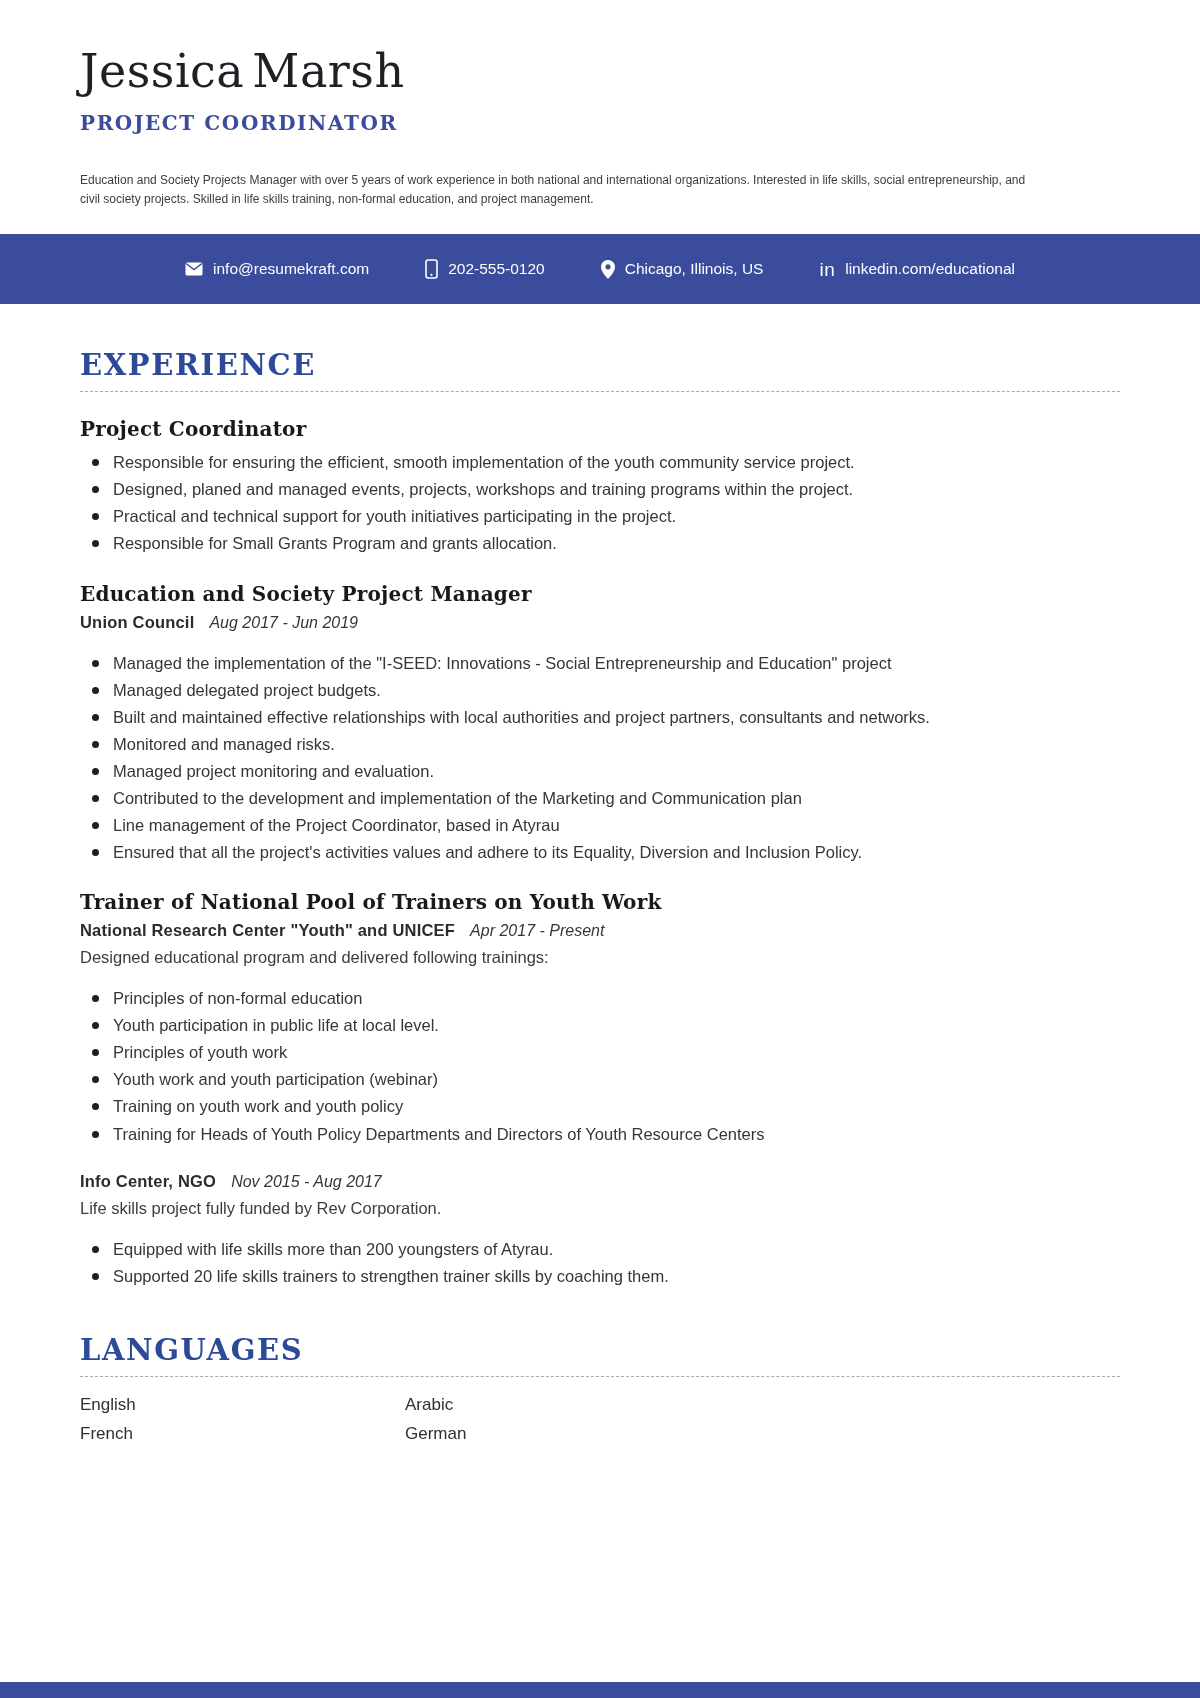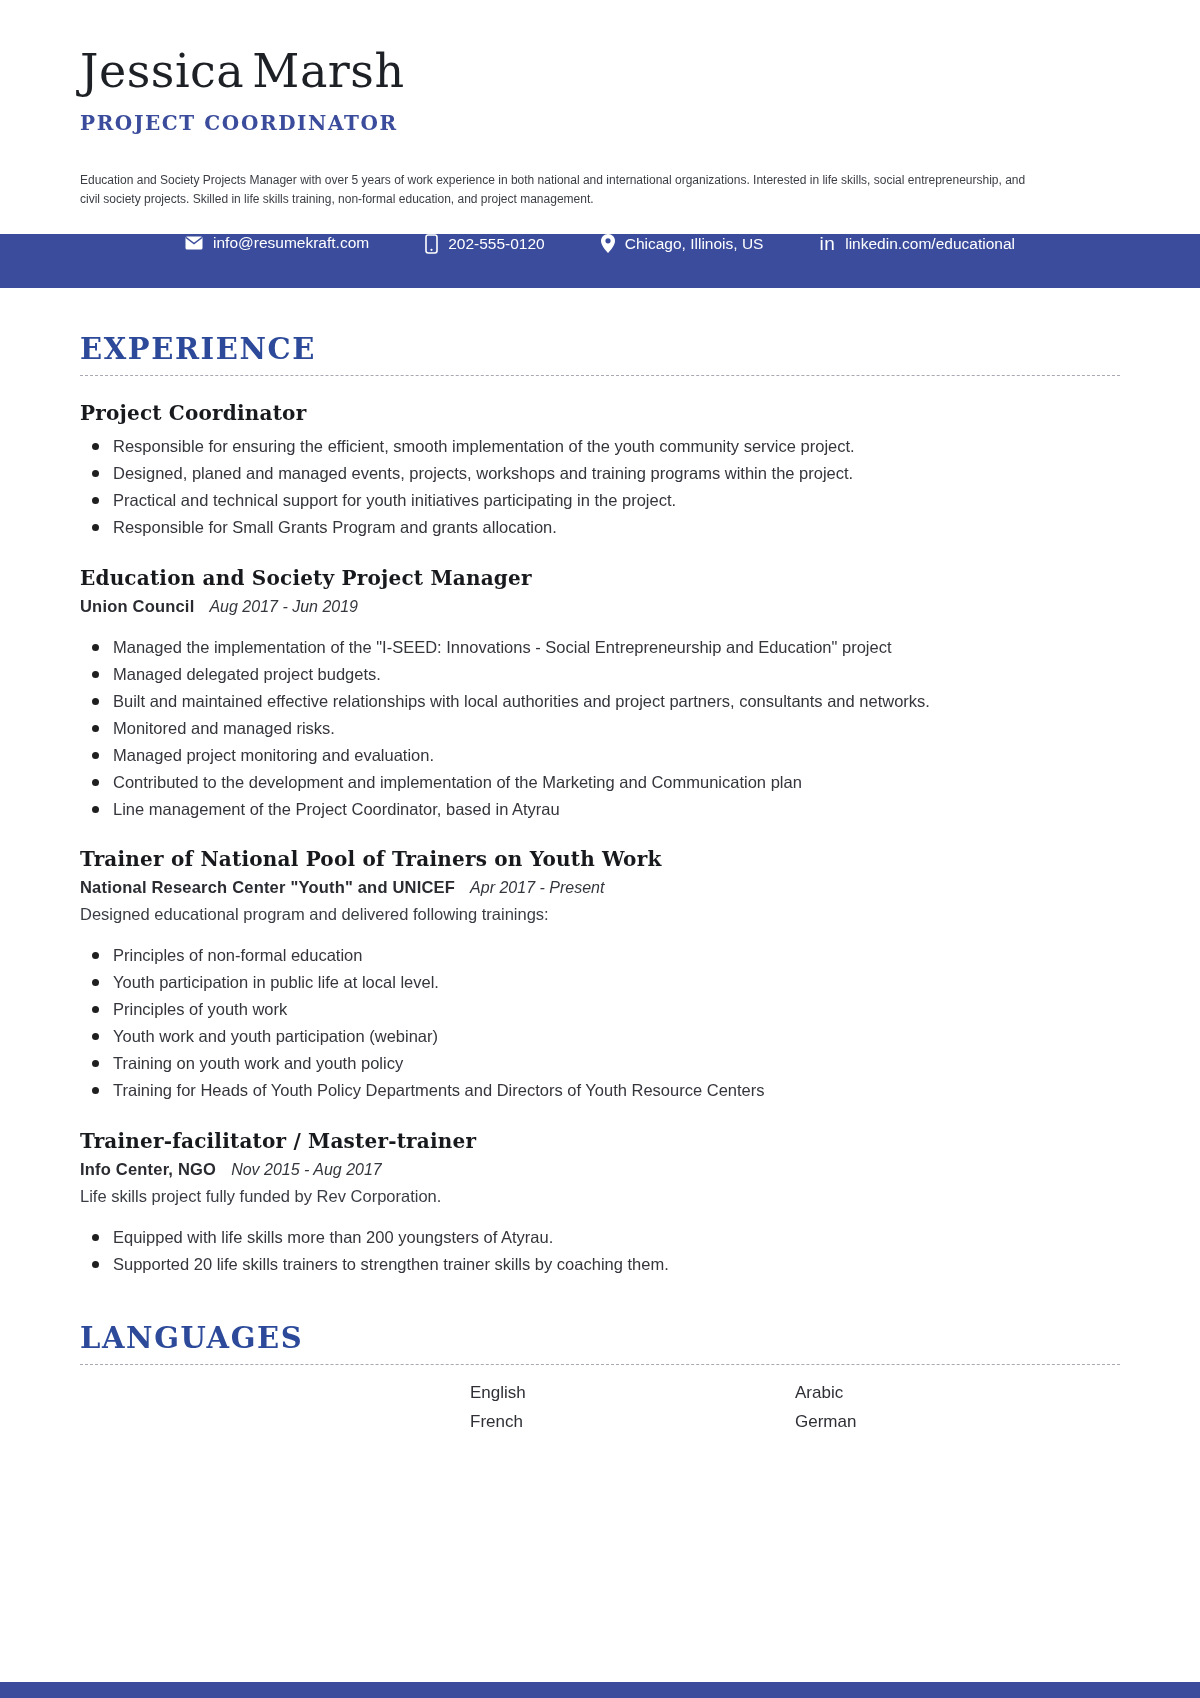--- a/index.html
+++ b/index.html
@@ -10,21 +10,21 @@
   .content { padding:0 80px; }
 
   
   .name { font-family:"DejaVu Serif", serif; font-size:46px; color:#1d2025; padding-top:44px; letter-spacing:.5px; }
   .name .first { font-weight:400; }
   .name .last  { font-weight:400; margin-left:8px; }
   .role-title { font-family:"DejaVu Serif", serif; font-weight:700; font-size:20px; letter-spacing:1.6px; color:var(--accent); margin-top:13px; }
   .summary { margin-top:36px; font-size:12px; line-height:1.55; color:var(--text); max-width:960px; }
 
   
-  .contact-bar { margin-top:26px; height:54px; background:var(--accent); display:flex; align-items:flex-start; justify-content:center; gap:56px; color:#fff; font-size:15.5px; }
+  .contact-bar { margin-top:26px; height:70px; background:var(--accent); display:flex; align-items:center; justify-content:center; gap:56px; color:#fff; font-size:15.5px; }
   .contact-item { display:flex; align-items:center; gap:10px; white-space:nowrap; }
   .contact-item .icon { display:flex; align-items:center; }
   .in-glyph { font-weight:400; font-size:19px; line-height:1; letter-spacing:.5px; }
 
   
   .section-heading { font-family:"DejaVu Serif", serif; font-size:29px; font-weight:700; color:#2d4a9a; letter-spacing:1.6px; margin-top:44px; }
   .section-rule { border-top:1px dashed var(--rule); margin-top:9px; }
 
   
   .job { margin-top:25px; }
@@ -32,21 +32,21 @@
   .job-meta { margin-top:7px; }
   .company { font-weight:700; font-size:16.5px; color:#2a2c32; letter-spacing:.2px; }
   .dates { font-style:italic; font-size:16px; color:#33363c; margin-left:15px; }
   .job-desc { margin-top:8px; font-size:16.5px; color:var(--text); }
   .bullets { list-style:none; margin-top:9px; }
   .bullets.after-desc { margin-top:19px; }
   .bullets li { position:relative; padding-left:33px; font-size:16.5px; color:#34363c; line-height:1.52; margin-bottom:2px; max-width:960px; }
   .bullets li::before { content:""; position:absolute; left:12px; top:9px; width:7px; height:7px; border-radius:50%; background:#1f1f1f; }
 
   
-  .languages-cols { display:flex; margin-top:18px;justify-content:flex-end; }
+  .languages-cols { display:flex; margin-top:18px; }
   .lang-col { width:325px; }
   .lang { font-size:17px; color:#2e3036; margin-bottom:9px; }
 
   
   .bottom-bar { position:absolute; left:0; right:0; bottom:0; height:16px; background:var(--accent); }
 </style>
 </head>
 <body>
 
 <div class="page">
@@ -111,37 +111,37 @@
             <h3 class="job-name">Education and Society Project Manager</h3>
             <div class="job-meta"><span class="company">Union Council</span><span class="dates">Aug 2017 - Jun 2019</span></div>
             <ul class="bullets after-desc">
               <li>Managed the implementation of the "I-SEED: Innovations - Social Entrepreneurship and Education" project</li>
               <li>Managed delegated project budgets.</li>
               <li>Built and maintained effective relationships with local authorities and project partners, consultants and networks.</li>
               <li>Monitored and managed risks.</li>
               <li>Managed project monitoring and evaluation.</li>
               <li>Contributed to the development and implementation of the Marketing and Communication plan</li>
               <li>Line management of the Project Coordinator, based in Atyrau</li>
+              <li>Ensured that all the project's activities values and adhere to its Equality, Diversion and Inclusion Policy.</li>
             </ul>
           </article>
           <article class="job">
             <h3 class="job-name">Trainer of National Pool of Trainers on Youth Work</h3>
             <div class="job-meta"><span class="company">National Research Center "Youth" and UNICEF</span><span class="dates">Apr 2017 - Present</span></div>
             <p class="job-desc">Designed educational program and delivered following trainings:</p>
             <ul class="bullets after-desc">
               <li>Principles of non-formal education</li>
               <li>Youth participation in public life at local level.</li>
               <li>Principles of youth work</li>
               <li>Youth work and youth participation (webinar)</li>
               <li>Training on youth work and youth policy</li>
               <li>Training for Heads of Youth Policy Departments and Directors of Youth Resource Centers</li>
             </ul>
           </article>
           <article class="job">
-            <h3 class="job-name">Trainer-facilitator / Master-trainer</h3>
             <div class="job-meta"><span class="company">Info Center, NGO</span><span class="dates">Nov 2015 - Aug 2017</span></div>
             <p class="job-desc">Life skills project fully funded by Rev Corporation.</p>
             <ul class="bullets after-desc">
               <li>Equipped with life skills more than 200 youngsters of Atyrau.</li>
               <li>Supported 20 life skills trainers to strengthen trainer skills by coaching them.</li>
             </ul>
           </article>
         </div>
     </section>
 

